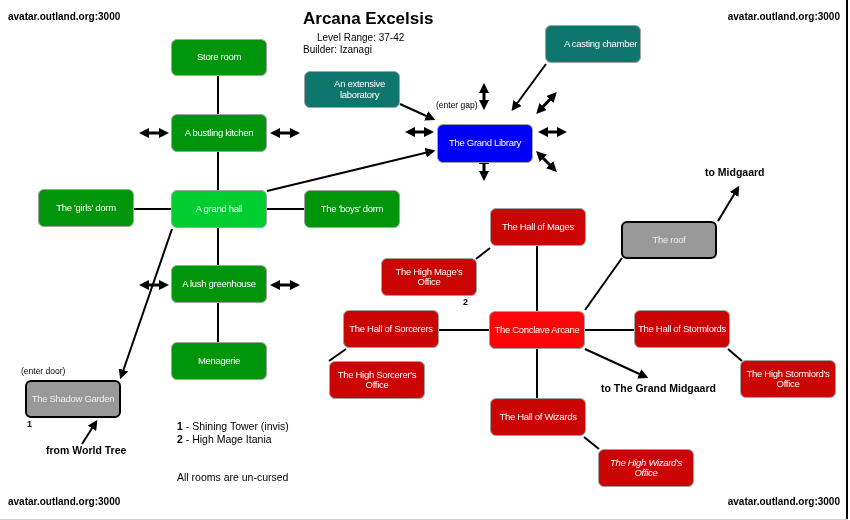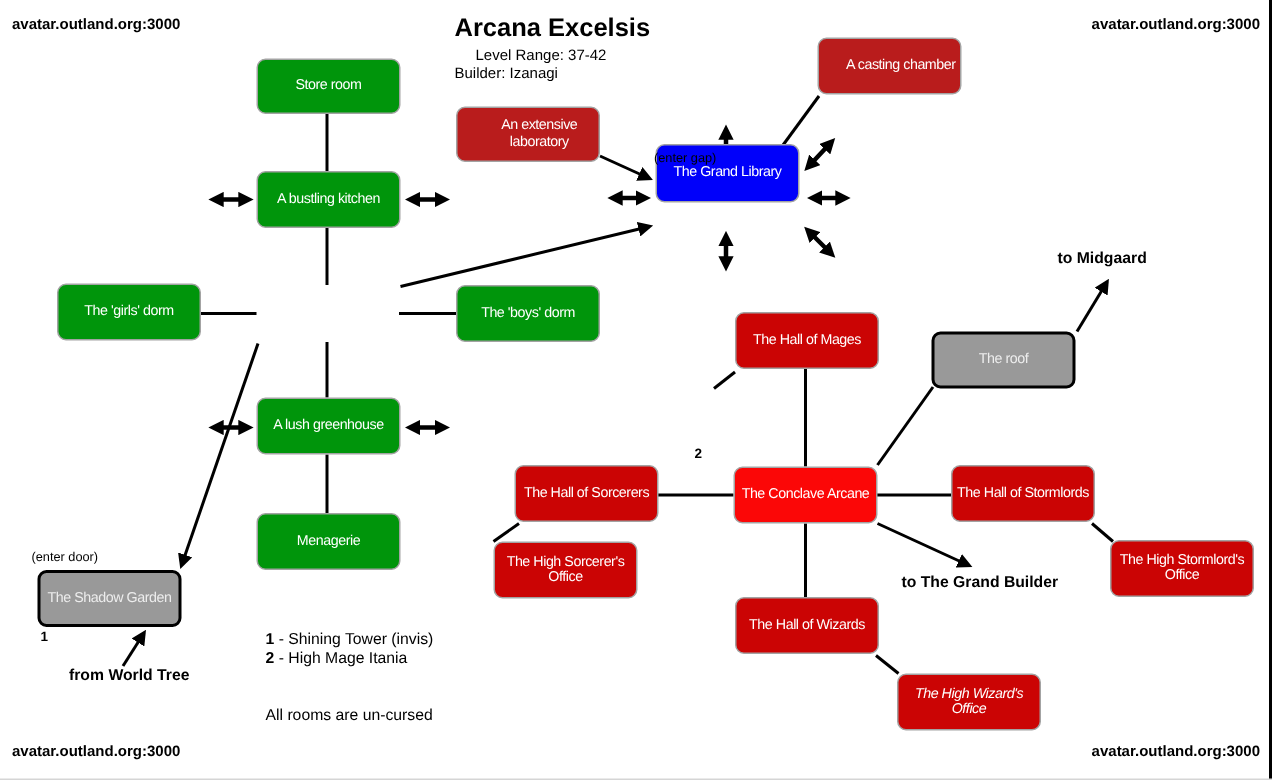--- a/index.html
+++ b/index.html
@@ -6,21 +6,21 @@
   body{width:850px;height:520px;font-family:"Liberation Sans",sans-serif;}
   .canvas{position:relative;width:848px;height:520px;background:#fff;overflow:hidden;}
   svg.edges{position:absolute;left:0;top:0;width:850px;height:520px;}
   .room{position:absolute;width:96px;height:38px;box-sizing:border-box;
         border:1.5px solid #a3a3a3;border-radius:6px;
         display:flex;align-items:center;justify-content:center;text-align:center;
         color:#fff;font-size:9.5px;letter-spacing:-0.3px;line-height:10.5px;padding:1px;}
   .one-line{white-space:nowrap;}
   .c-green{background:#00950b;}
   .c-bright-green{background:#00cd2f;}
-  .c-dark-blue{background:#b91c1c;padding-left:16px;}
+  .c-dark-blue{background:#0f766e;padding-left:16px;}
   .c-bright-blue{background:#0000fa;}
   .c-dark-red{background:#cb0404;}
   .c-bright-red{background:#fb0707;}
   .c-gray{background:#999999;border:2px solid #000;color:#ededed;}
   .lbl{position:absolute;color:#000;}
   .corner{font-size:10px;font-weight:bold;}
   .b{font-weight:bold;}
   .small{font-size:8.5px;}
   .title-block{position:absolute;left:303px;top:8px;}
   .title-block h1{margin:0;font-size:17px;line-height:21px;font-weight:bold;}
@@ -104,43 +104,49 @@
     </div>
   <div class="room c-green" style="left:171px;top:114px;">
       <span>A bustling kitchen</span>
     </div>
   <div class="room c-dark-blue" style="left:304px;top:71px;height:37px;">
       <span>An extensive laboratory</span>
     </div>
   <div class="room c-dark-blue" style="left:545px;top:25px;">
       <span>A casting chamber</span>
     </div>
-  <div class="room c-bright-blue" style="left:437px;top:96px;height:39px;">
+  <div class="room c-bright-blue" style="left:437px;top:124px;height:39px;">
       <span>The Grand Library</span>
     </div>
   <div class="room c-green" style="left:38px;top:189px;">
       <span>The 'girls' dorm</span>
+    </div>
+  <div class="room c-bright-green" style="left:171px;top:190px;">
+      <span>A grand hall</span>
     </div>
   <div class="room c-green" style="left:304px;top:190px;">
       <span>The 'boys' dorm</span>
     </div>
   <div class="room c-green" style="left:171px;top:265px;">
       <span>A lush greenhouse</span>
     </div>
   <div class="room c-green" style="left:171px;top:342px;">
       <span>Menagerie</span>
     </div>
   <div class="room c-gray" style="left:25px;top:380px;">
       <span>The Shadow Garden</span>
     </div>
   <div class="room c-dark-red" style="left:490px;top:208px;">
       <span>The Hall of Mages</span>
     </div>
   <div class="room c-gray" style="left:621px;top:221px;">
       <span>The roof</span>
+    </div>
+  <div class="room c-dark-red" style="left:381px;top:258px;">
+      <span>The High Mage's Office</span>
     </div>
   <div class="room c-bright-red one-line" style="left:489px;top:311px;">
       <span>The Conclave Arcane</span>
     </div>
   <div class="room c-dark-red one-line" style="left:343px;top:310px;">
       <span>The Hall of Sorcerers</span>
     </div>
   <div class="room c-dark-red" style="left:329px;top:361px;">
       <span>The High Sorcerer's Office</span>
     </div>
@@ -155,21 +161,21 @@
     </div>
   <div class="room c-dark-red" style="left:598px;top:449px;font-style:italic;">
       <span>The High Wizard's Office</span>
     </div>
 
   <div class="lbl small" style="left:436px;top:100px;">(enter gap)</div>
   <div class="lbl small" style="left:21px;top:366px;">(enter door)</div>
   <div class="lbl b" style="left:27px;top:419px;font-size:9px;">1</div>
   <div class="lbl b" style="left:463px;top:297px;font-size:9px;">2</div>
   <div class="lbl b" style="left:705px;top:166px;font-size:10.5px;">to Midgaard</div>
-  <div class="lbl b" style="left:601px;top:382px;font-size:10.5px;">to The Grand Builder</div>
+  <div class="lbl b" style="left:601px;top:382px;font-size:10.5px;">to The Grand Midgaard</div>
   <div class="lbl b" style="left:46px;top:444px;font-size:10.5px;">from World Tree</div>
 
   <div class="notes">
     <div><span class="b">1</span><span> - Shining Tower (invis)</span></div>
     <div><span class="b">2</span><span> - High Mage Itania</span></div>
     <div class="footer">All rooms are un-cursed</div>
   </div>
 
   <div class="edge-right"></div>
   <div class="edge-bottom"></div>

